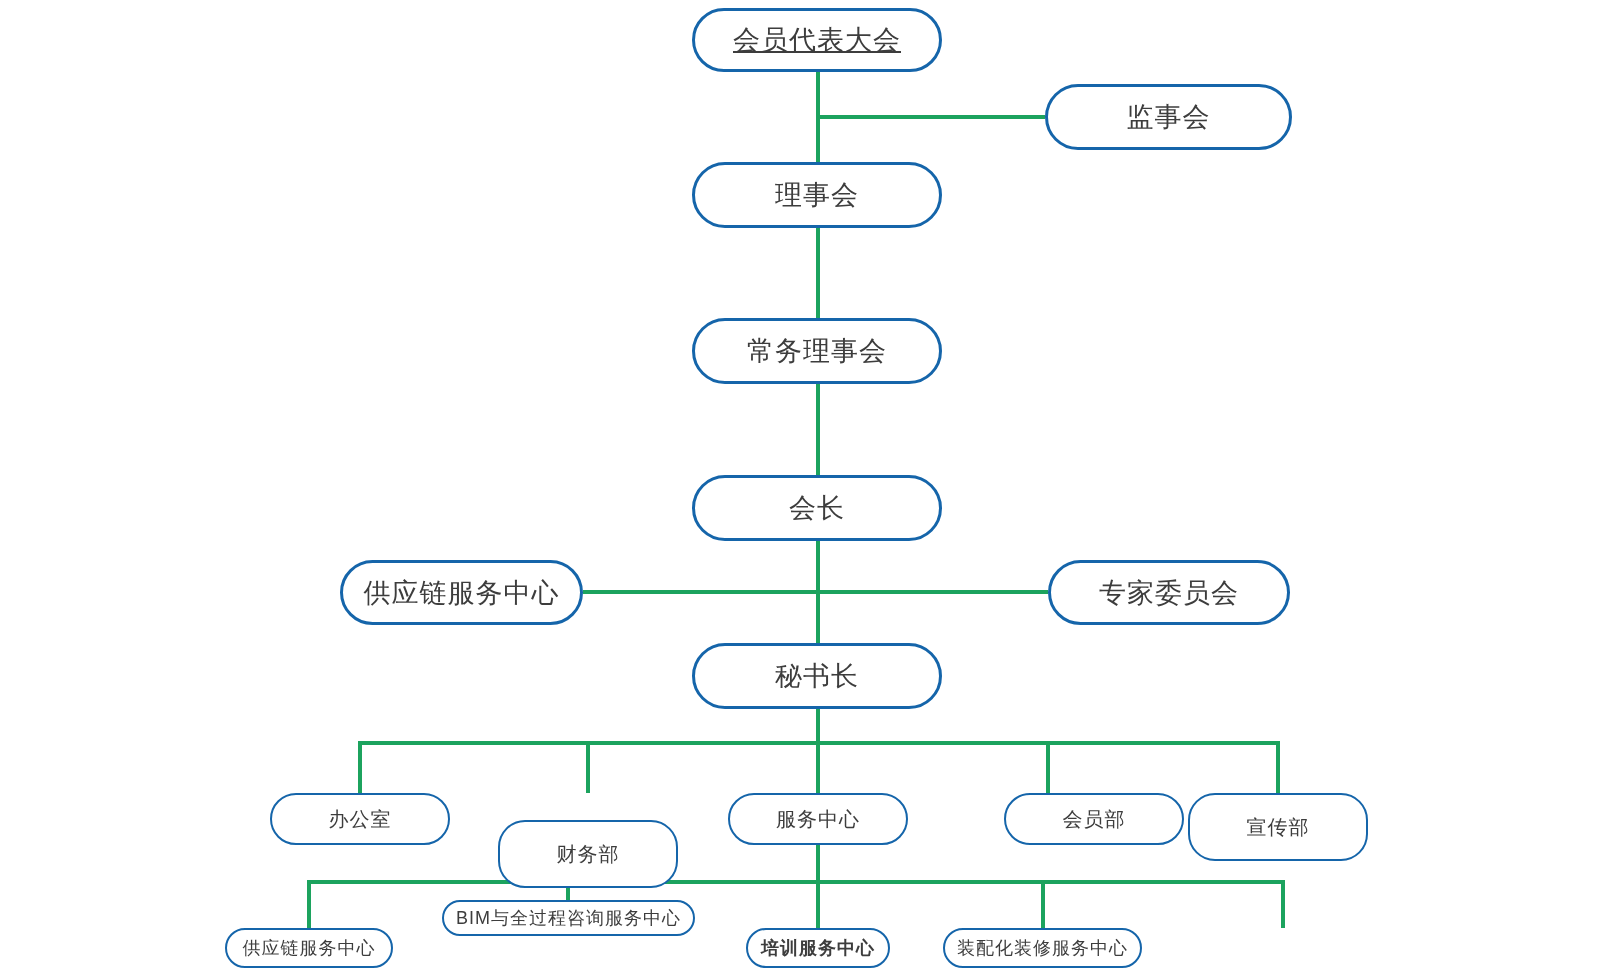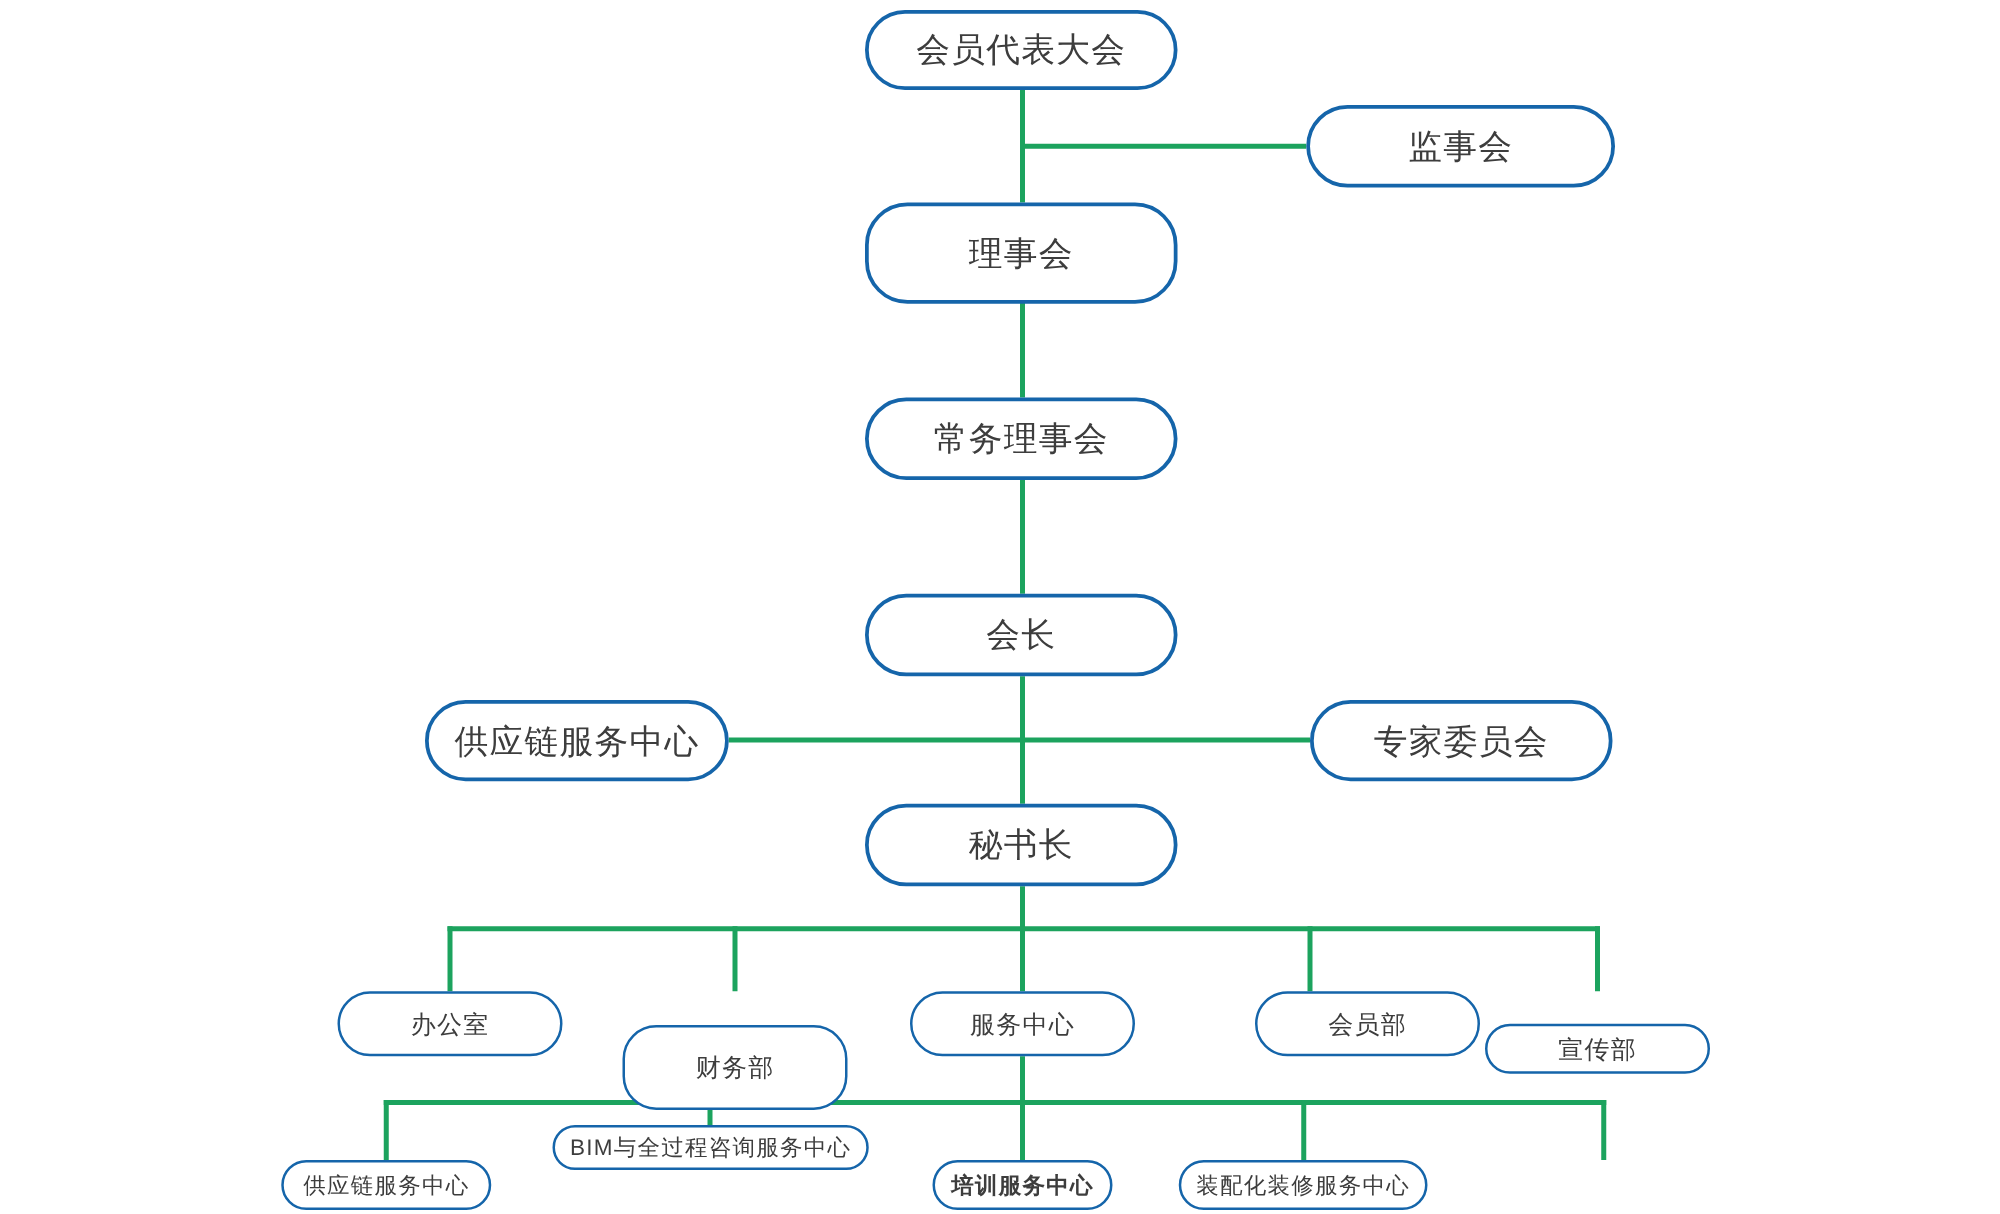--- a/index.html
+++ b/index.html
@@ -56,45 +56,45 @@
   <div class="conn" style="left:1046px;top:741px;width:4px;height:52px;"></div>
   <div class="conn" style="left:1276px;top:741px;width:4px;height:52px;"></div>
   <div class="conn" style="left:816px;top:845px;width:4px;height:39px;"></div>
   <div class="conn" style="left:307px;top:880px;width:978px;height:4px;"></div>
   <div class="conn" style="left:307px;top:880px;width:4px;height:48px;"></div>
   <div class="conn" style="left:566px;top:880px;width:4px;height:48px;"></div>
   <div class="conn" style="left:816px;top:880px;width:4px;height:48px;"></div>
   <div class="conn" style="left:1041px;top:880px;width:4px;height:48px;"></div>
   <div class="conn" style="left:1281px;top:880px;width:4px;height:48px;"></div>
 
-  <div class="node lvl1" style="left:692px;top:8px;width:250px;height:64px;">会员代表大会</div>
+  <div class="node lvl1" style="left:692px;top:8px;width:250px;height:64px;text-decoration:underline;">会员代表大会</div>
 
   <div class="node lvl1" style="left:1045px;top:84px;width:247px;height:66px;">监事会</div>
 
-  <div class="node lvl1" style="left:692px;top:162px;width:250px;height:81px;">理事会</div>
+  <div class="node lvl1" style="left:692px;top:162px;width:250px;height:66px;">理事会</div>
 
   <div class="node lvl1" style="left:692px;top:318px;width:250px;height:66px;">常务理事会</div>
 
   <div class="node lvl1" style="left:692px;top:475px;width:250px;height:66px;">会长</div>
 
   <div class="node lvl1" style="left:340px;top:560px;width:243px;height:65px;">供应链服务中心</div>
 
   <div class="node lvl1" style="left:1048px;top:560px;width:242px;height:65px;">专家委员会</div>
 
   <div class="node lvl1" style="left:692px;top:643px;width:250px;height:66px;text-align:right;">秘书长</div>
 
   <div class="node lvl2" style="left:270px;top:793px;width:180px;height:52px;">办公室</div>
 
   <div class="node lvl2" style="left:498px;top:793px;width:180px;height:68px;margin-top:27px;">财务部</div>
 
   <div class="node lvl2" style="left:728px;top:793px;width:180px;height:52px;">服务中心</div>
 
   <div class="node lvl2" style="left:1004px;top:793px;width:180px;height:52px;">会员部</div>
 
-  <div class="node lvl2" style="left:1188px;top:819px;width:180px;height:40px;">宣传部</div>
+  <div class="node lvl2" style="left:1188px;top:793px;width:180px;height:68px;">宣传部</div>
 
   <div class="node lvl3" style="left:225px;top:928px;width:168px;height:40px;">供应链服务中心</div>
 
   <div class="node lvl3" style="left:442px;top:900px;width:253px;height:36px;">BIM与全过程咨询服务中心</div>
 
   <div class="node lvl3" style="left:746px;top:928px;width:144px;height:40px;font-weight:bold;">培训服务中心</div>
 
   <div class="node lvl3" style="left:943px;top:928px;width:199px;height:40px;">装配化装修服务中心</div>
 
 

